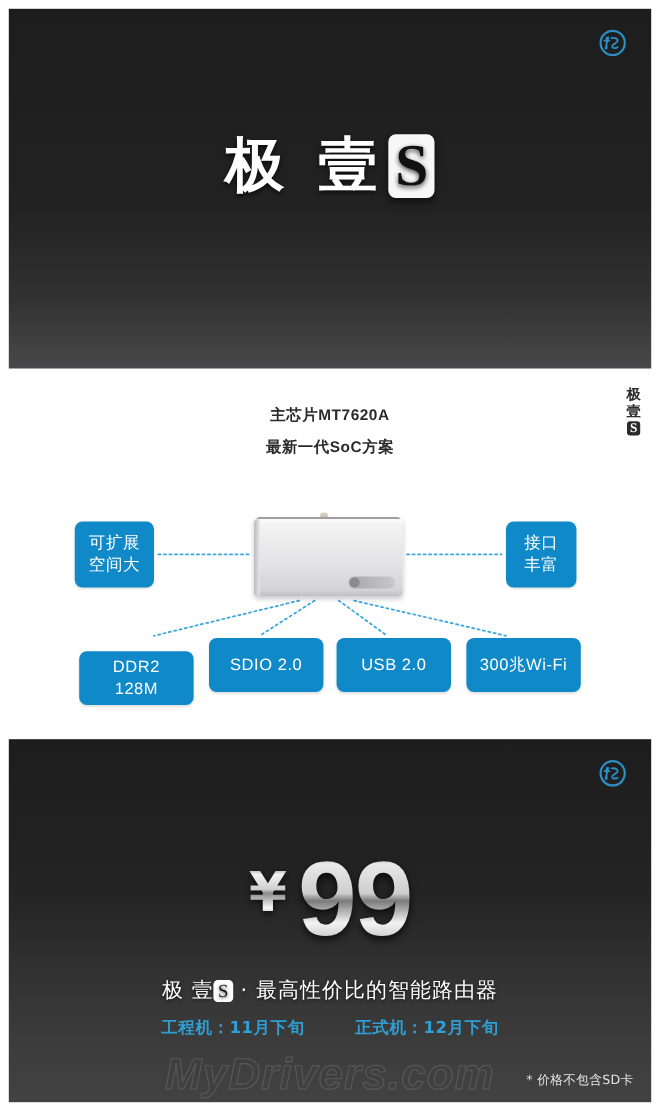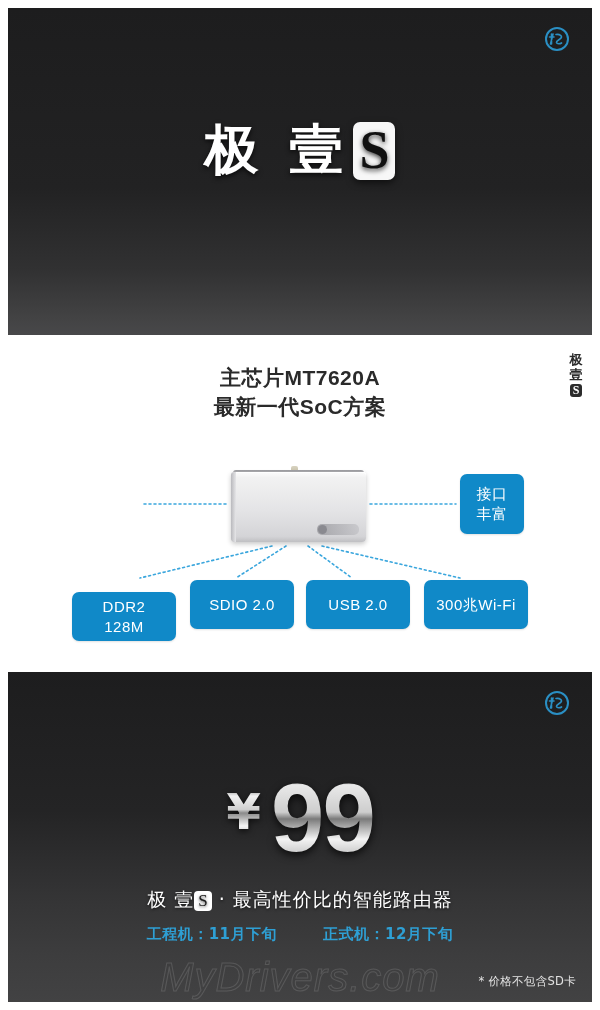--- a/index.html
+++ b/index.html
@@ -62,21 +62,21 @@
   
   #specs{
     position:absolute;left:8px;right:8px;top:339px;height:329px;
     background:#ffffff;
   }
   .spec-heading{
     position:absolute;top:24px;left:0;right:0;
     text-align:center;
     color:#2a2a2a;
     font-weight:bold;
-    font-size:21px;
+    font-size:14px;
     line-height:29px;
     letter-spacing:.5px;
   }
   .spec-heading div{white-space:nowrap;}
   .side-brand{
     position:absolute;right:4px;top:13px;
     width:24px;
     text-align:center;
     color:#2b2b2b;
     font-size:13px;
@@ -216,21 +216,21 @@
     font-family:"DejaVu Sans","Liberation Sans",sans-serif;
   }
   .handle{
     position:absolute;left:0;right:0;top:320px;
     text-align:center;color:#d9d9d9;font-size:14px;
     font-family:"DejaVu Sans","Liberation Sans",sans-serif;
   }
   .watermark{
     position:absolute;left:0;right:0;top:283px;
     text-align:center;
-    font-size:40px;font-weight:normal;font-style:italic;
+    font-size:40px;font-weight:bold;font-style:italic;
     letter-spacing:1px;
     color:transparent;
     -webkit-text-stroke:1px rgba(255,255,255,.13);
     font-family:"Liberation Sans",sans-serif;
     white-space:nowrap;
     pointer-events:none;
   }
 </style>
 </head>
 <body>
@@ -280,20 +280,24 @@
   <div class="device">
     <div class="dev-antenna"></div>
     <div class="dev-top"></div>
     <div class="dev-body"></div>
     <div class="dev-edge"></div>
     <div class="dev-logo">
       <div class="dev-logo-dot"></div>
     </div>
   </div>
 
+  <div class="bbox" id="bx-left">
+    <span>可扩展</span>
+    <span>空间大</span>
+  </div>
   <div class="bbox" id="bx-right">
     <span>接口</span>
     <span>丰富</span>
   </div>
   <div class="bbox" id="bx-ddr">
     <span>DDR2</span>
     <span>128M</span>
   </div>
   <div class="bbox" id="bx-sdio">
     <span>SDIO 2.0</span>

